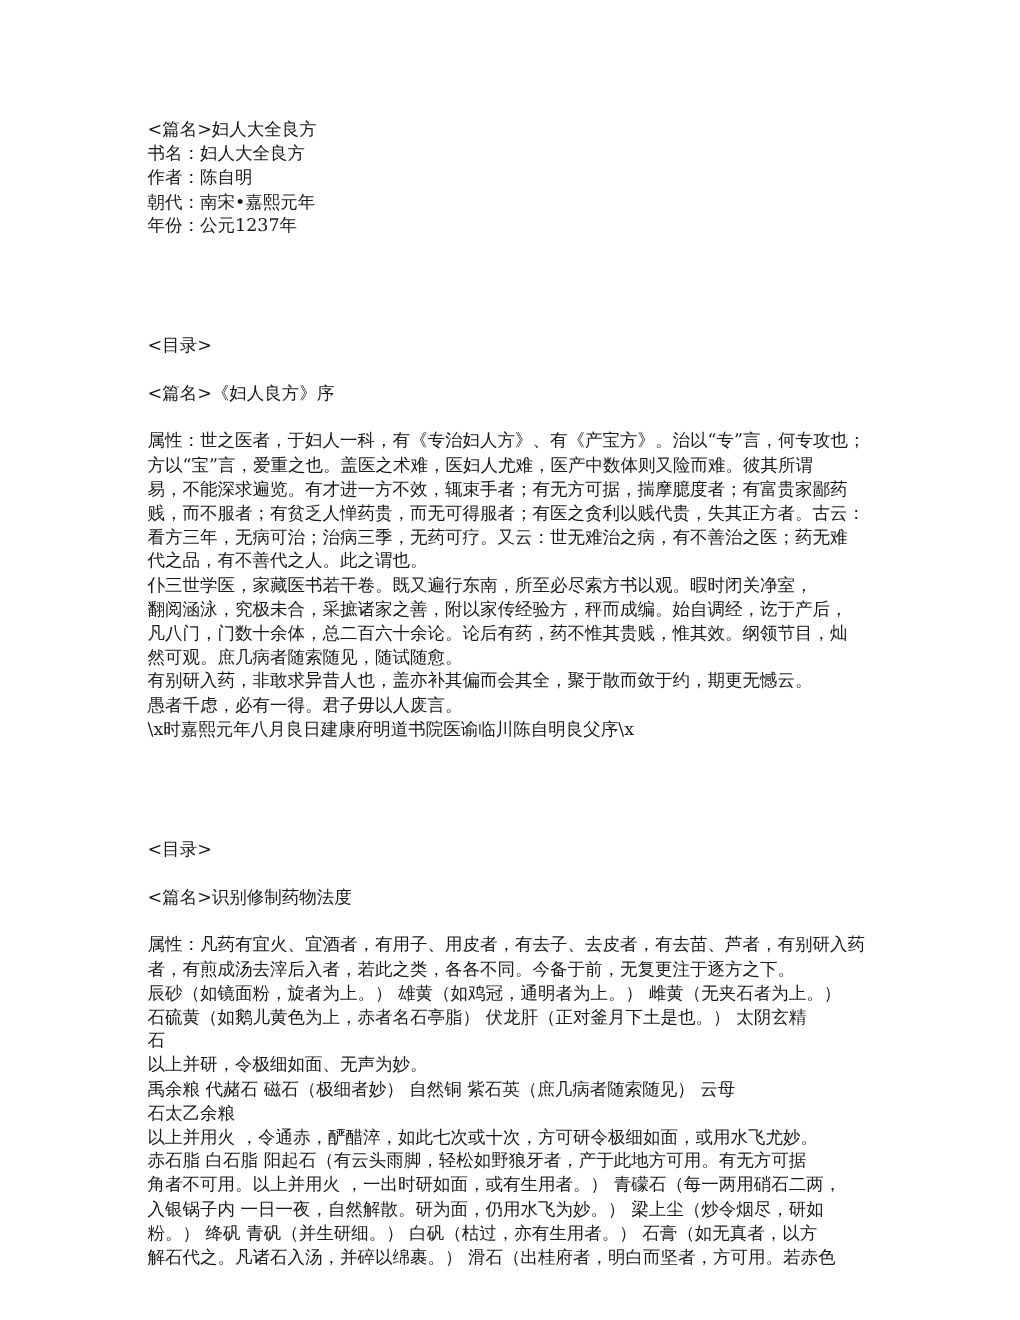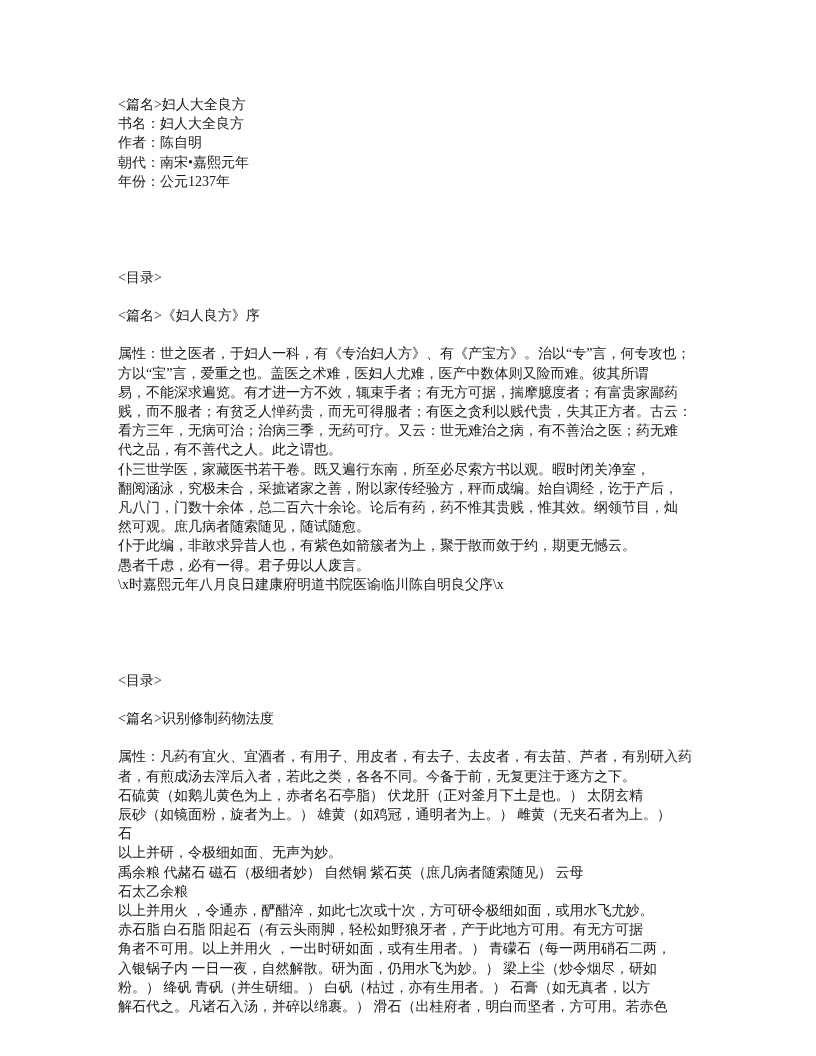--- a/index.html
+++ b/index.html
@@ -20,21 +20,20 @@
     left: 118px;
     top: 95px;
     width: 590px;
   }
   .line {
     font-size: 14px;
     line-height: 19.2px;
     height: 19.2px;
     white-space: nowrap;
     letter-spacing: 0px;
-    font-family: Liberation Serif, serif;
   }
   .blank { height: 19.2px; }
   .gap-large { height: 57.6px; }
 </style>
 </head>
 <body>
 
 <div class="page">
 
   <div class="line">&lt;篇名&gt;妇人大全良方</div>
@@ -54,37 +53,37 @@
     <div class="line">属性：世之医者，于妇人一科，有《专治妇人方》、有《产宝方》。治以“专”言，何专攻也；</div>
     <div class="line">方以“宝”言，爱重之也。盖医之术难，医妇人尤难，医产中数体则又险而难。彼其所谓</div>
     <div class="line">易，不能深求遍览。有才进一方不效，辄束手者；有无方可据，揣摩臆度者；有富贵家鄙药</div>
     <div class="line">贱，而不服者；有贫乏人惮药贵，而无可得服者；有医之贪利以贱代贵，失其正方者。古云：</div>
     <div class="line">看方三年，无病可治；治病三季，无药可疗。又云：世无难治之病，有不善治之医；药无难</div>
     <div class="line">代之品，有不善代之人。此之谓也。</div>
     <div class="line">仆三世学医，家藏医书若干卷。既又遍行东南，所至必尽索方书以观。暇时闭关净室，</div>
     <div class="line">翻阅涵泳，究极未合，采摭诸家之善，附以家传经验方，秤而成编。始自调经，讫于产后，</div>
     <div class="line">凡八门，门数十余体，总二百六十余论。论后有药，药不惟其贵贱，惟其效。纲领节目，灿</div>
     <div class="line">然可观。庶几病者随索随见，随试随愈。</div>
-    <div class="line">仆于此编，非敢求异昔人也，有紫色如箭簇者为上，聚于散而敛于约，期更无憾云。</div>
+    <div class="line">有别研入药，非敢求异昔人也，盖亦补其偏而会其全，聚于散而敛于约，期更无憾云。</div>
     <div class="line">愚者千虑，必有一得。君子毋以人废言。</div>
     <div class="line">\x时嘉熙元年八月良日建康府明道书院医谕临川陈自明良父序\x</div>
   </div>
 
   <div class="gap-large"></div>
   <div class="blank"></div>
 
   <div class="line">&lt;目录&gt;</div>
   <div class="blank"></div>
   <div class="line">&lt;篇名&gt;识别修制药物法度</div>
   <div class="blank"></div>
   <div>
     <div class="line">属性：凡药有宜火、宜酒者，有用子、用皮者，有去子、去皮者，有去苗、芦者，有别研入药</div>
     <div class="line">者，有煎成汤去滓后入者，若此之类，各各不同。今备于前，无复更注于逐方之下。</div>
+    <div class="line">辰砂（如镜面粉，旋者为上。） 雄黄（如鸡冠，通明者为上。） 雌黄（无夹石者为上。）</div>
     <div class="line">石硫黄（如鹅儿黄色为上，赤者名石亭脂） 伏龙肝（正对釜月下土是也。） 太阴玄精</div>
-    <div class="line">辰砂（如镜面粉，旋者为上。） 雄黄（如鸡冠，通明者为上。） 雌黄（无夹石者为上。）</div>
     <div class="line">石</div>
     <div class="line">以上并研，令极细如面、无声为妙。</div>
     <div class="line">禹余粮 代赭石 磁石（极细者妙） 自然铜 紫石英（庶几病者随索随见） 云母</div>
     <div class="line">石太乙余粮</div>
     <div class="line">以上并用火 ，令通赤，酽醋淬，如此七次或十次，方可研令极细如面，或用水飞尤妙。</div>
     <div class="line">赤石脂 白石脂 阳起石（有云头雨脚，轻松如野狼牙者，产于此地方可用。有无方可据</div>
     <div class="line">角者不可用。以上并用火 ，一出时研如面，或有生用者。） 青礞石（每一两用硝石二两，</div>
     <div class="line">入银锅子内 一日一夜，自然解散。研为面，仍用水飞为妙。） 梁上尘（炒令烟尽，研如</div>
     <div class="line">粉。） 绛矾 青矾（并生研细。） 白矾（枯过，亦有生用者。） 石膏（如无真者，以方</div>
     <div class="line">解石代之。凡诸石入汤，并碎以绵裹。） 滑石（出桂府者，明白而坚者，方可用。若赤色</div>

